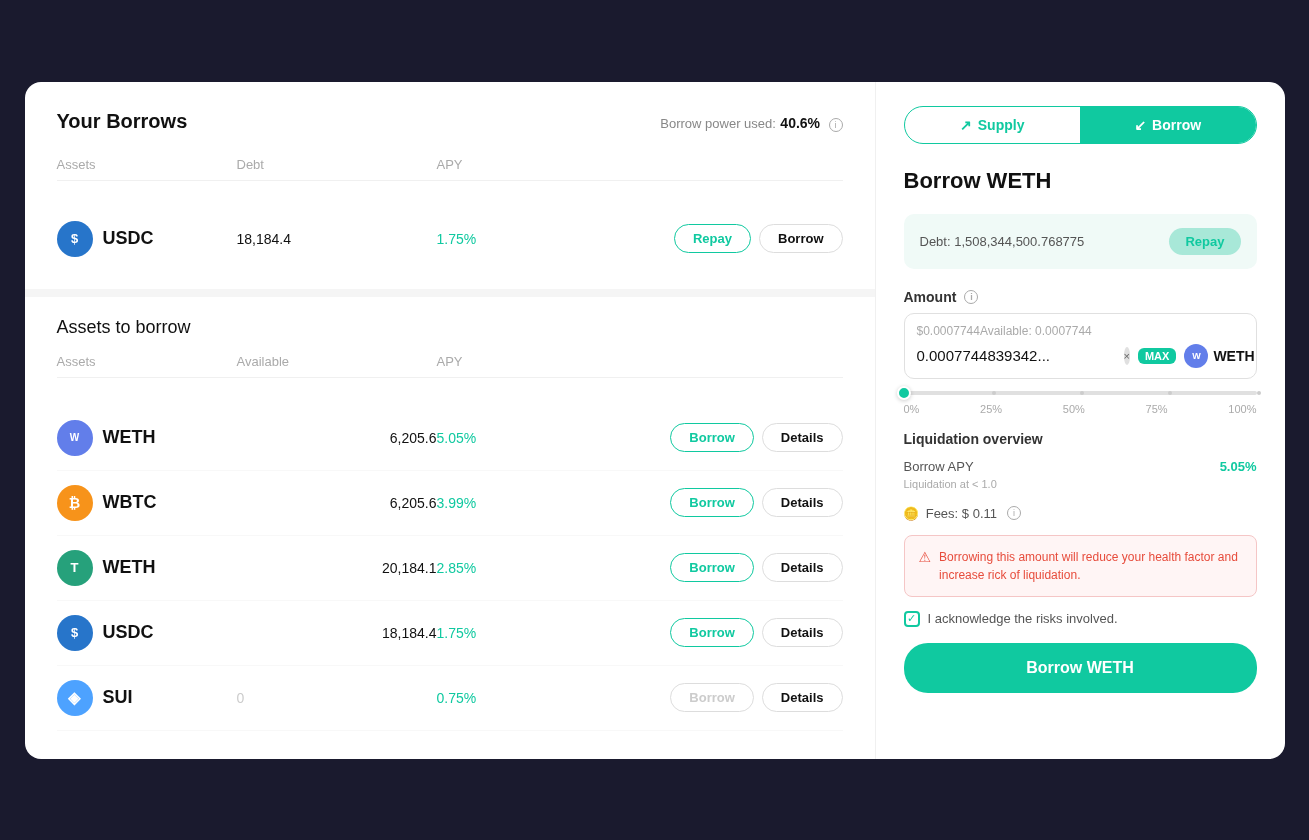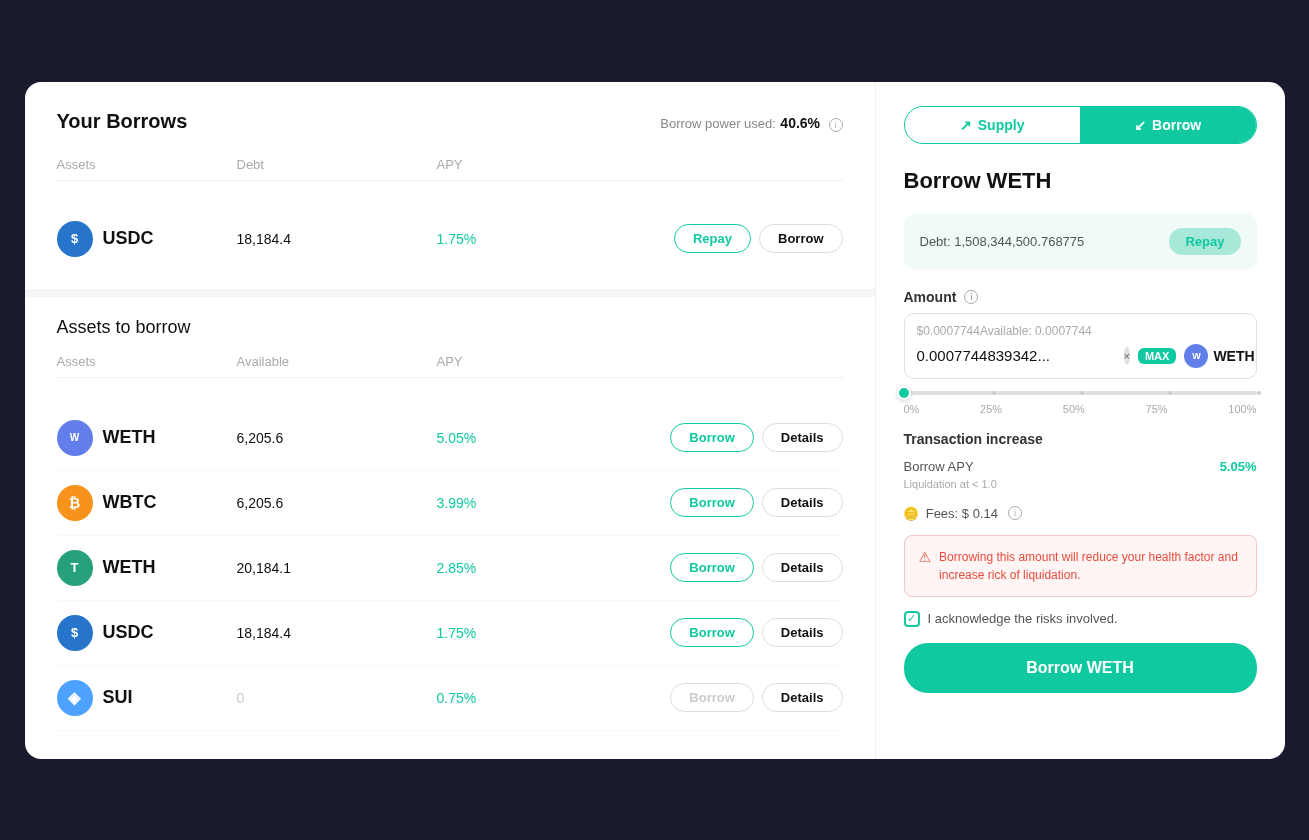--- a/index.html
+++ b/index.html
@@ -192,20 +192,21 @@
     .borrow-asset-row {
       display: grid;
       grid-template-columns: 180px 200px 1fr auto;
       align-items: center;
       padding: 14px 0;
       border-bottom: 1px solid #f8f8f8;
     }
     .available-value {
       color: #111;
       font-size: 14px;
+      text-align: right;
     }
     .available-zero {
       color: #ccc;
       font-size: 14px;
     }
 
     
     .tab-bar {
       display: flex;
       gap: 0;
@@ -670,32 +671,32 @@
         <span>0%</span>
         <span>25%</span>
         <span>50%</span>
         <span>75%</span>
         <span>100%</span>
       </div>
     </div>
 
     
     <div class="tx-overview">
-      <div class="tx-overview-title">Transaction increase</div>
+      <div class="tx-overview-title">Liquidation overview</div>
       <div class="tx-row">
         <span class="tx-key">Borrow APY</span>
         <span class="tx-val-green">5.05%</span>
       </div>
       <div class="liquidation-note">Liquidation at &lt; 1.0</div>
     </div>
 
     
     <div class="fees-row">
       <span>🪙</span>
-      <span>Fees: $ 0.14</span>
+      <span>Fees: $ 0.11</span>
       <span class="info-icon">i</span>
     </div>
 
     
     <div class="warning-box">
       <span class="warning-icon">⚠</span>
       <span class="warning-text">Borrowing this amount will reduce your health factor and increase rick of liquidation.</span>
     </div>
 
     

